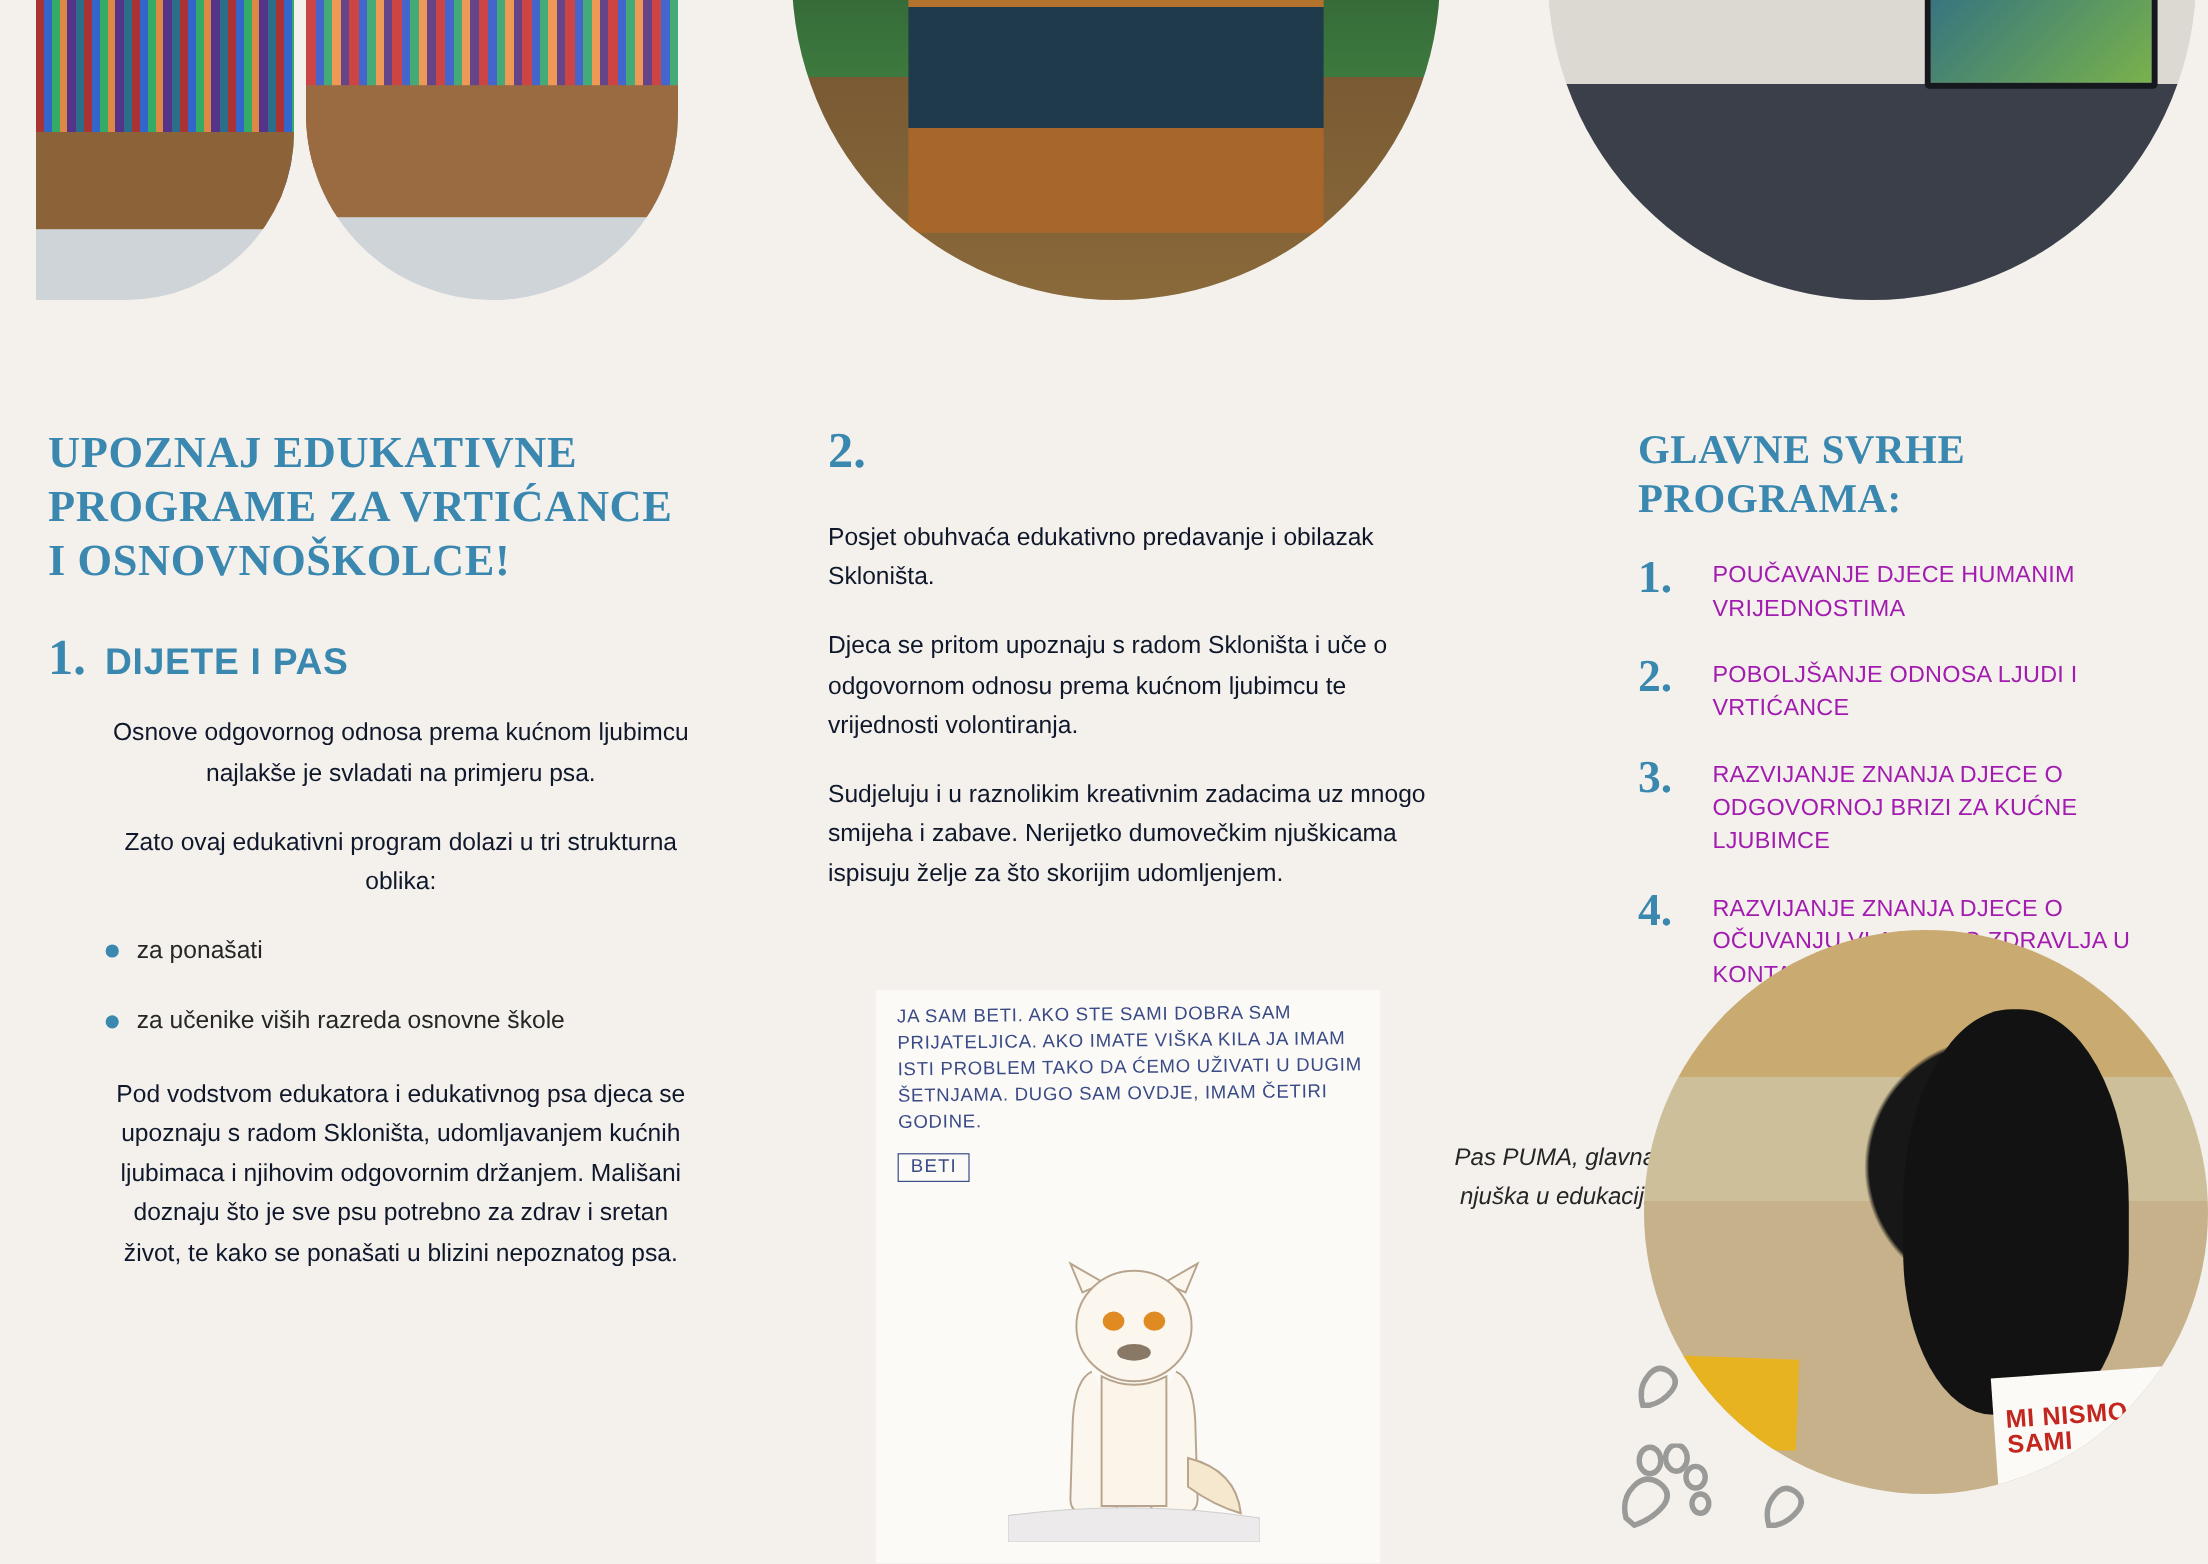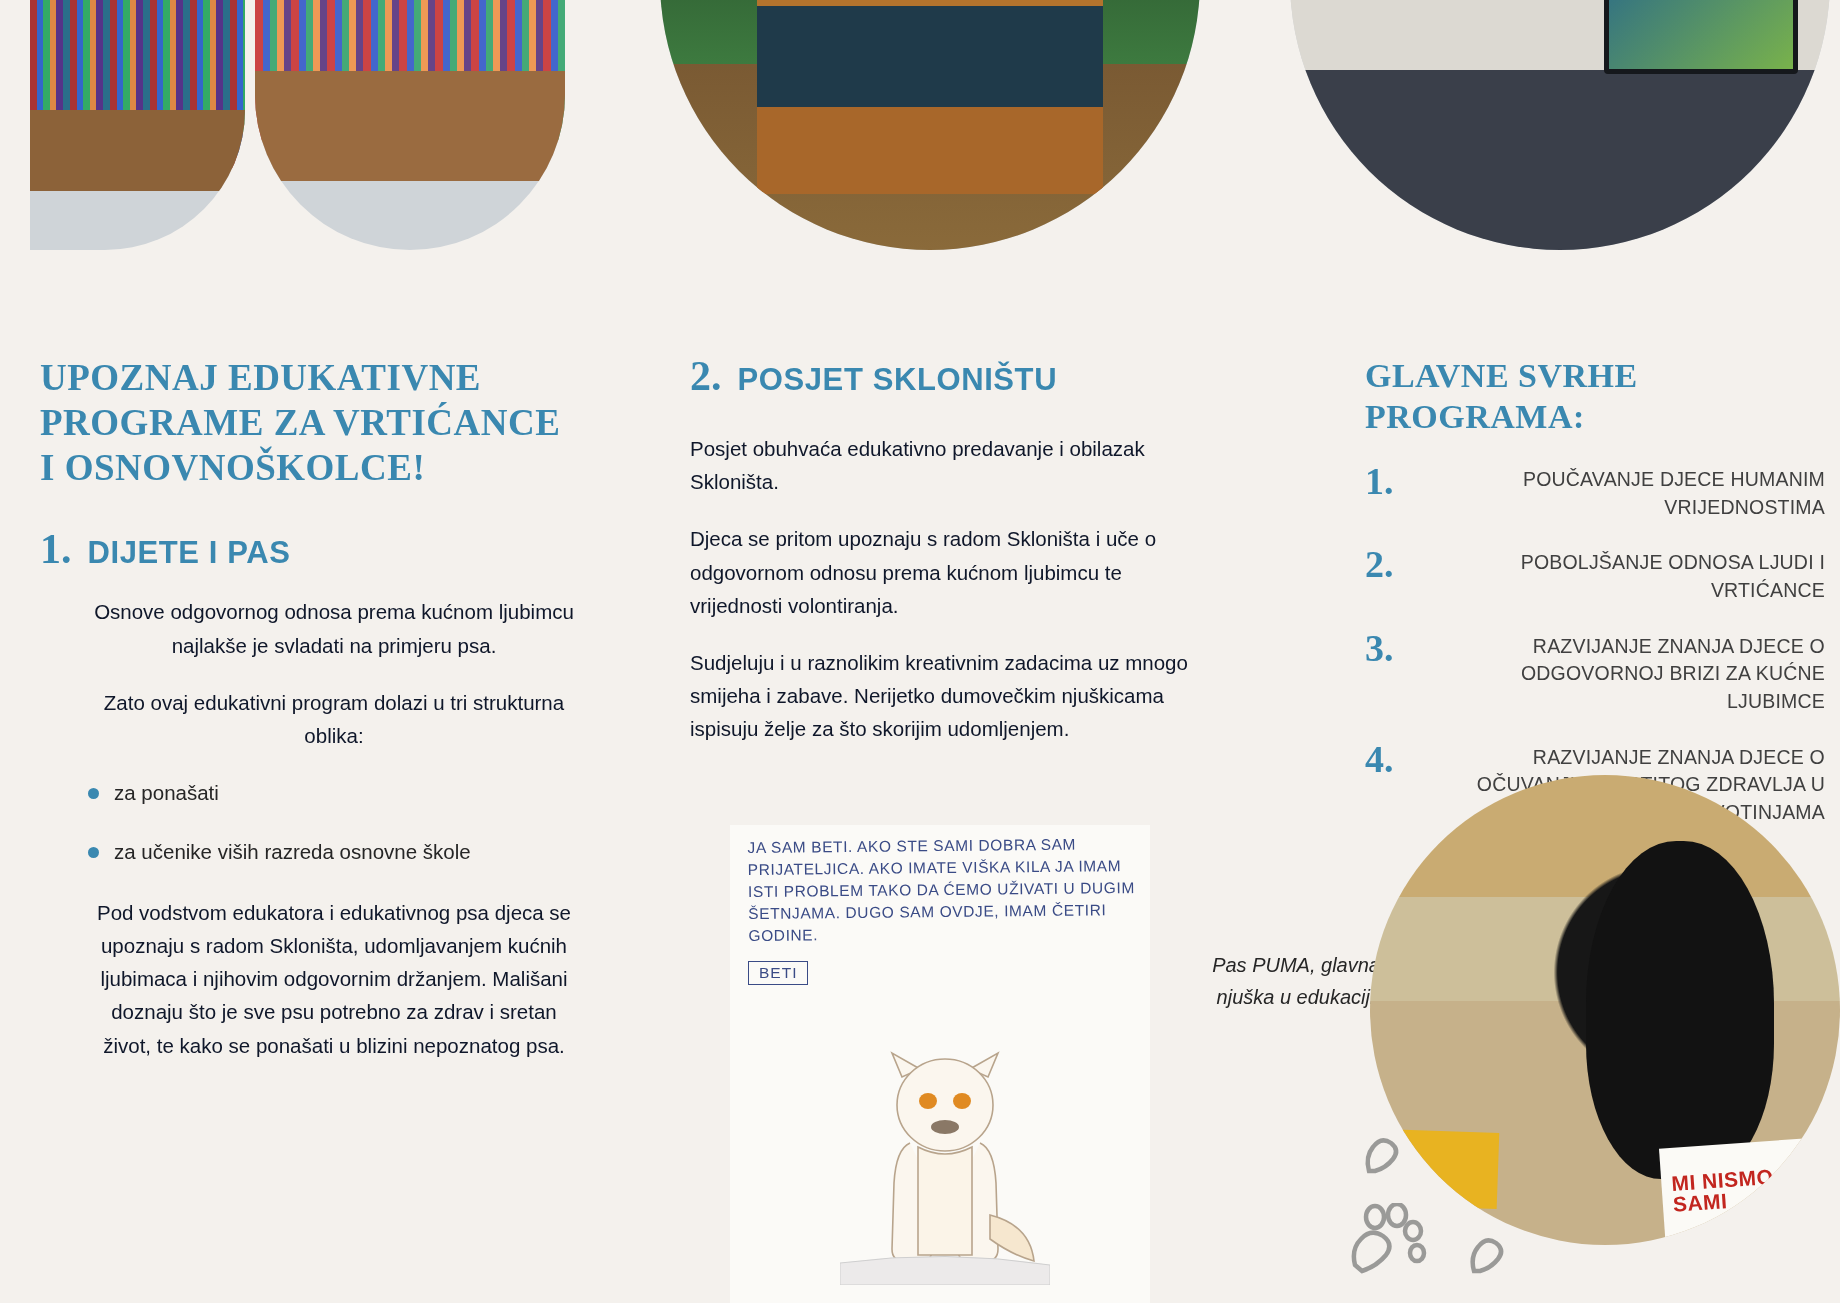--- a/index.html
+++ b/index.html
@@ -115,22 +115,22 @@
   }
 
   
   .purpose { display: flex; align-items: flex-start; gap: 14px; margin-top: 22px; }
   .purpose-num {
     font-family: "Liberation Serif", serif;
     font-weight: 700; font-size: 38px; color: #3a88b0;
     line-height: 1; min-width: 48px; padding-top: 2px;
   }
   .purpose-txt {
-    font-size: 19.5px; color: #404040; line-height: 1.42;
-    letter-spacing: 0.2px; padding-top: 6px; text-align: right;
+    font-size: 19.5px; color: #a21caf; line-height: 1.42;
+    letter-spacing: 0.2px; padding-top: 6px;
   }
 
   
   .drawing {
     position: absolute; left: 730px; top: 825px;
     width: 420px; height: 478px;
     background: #fbfaf7;
     overflow: hidden;
   }
   .note {
@@ -222,21 +222,20 @@
       <li>za ponašati</li>
       <li>za učenike viših razreda osnovne škole</li>
     </ul>
 
     <p class="body-txt indent" style="margin-top:6px">Pod vodstvom edukatora i edukativnog psa djeca se upoznaju s radom Skloništa, udomljavanjem kućnih ljubimaca i njihovim odgovornim držanjem. Mališani doznaju što je sve psu potrebno za zdrav i sretan život, te kako se ponašati u blizini nepoznatog psa.</p>
   </div>
 
   <div class="col col2">
     <div class="sec-head">
       <span class="sec-num">2.</span>
-      <span class="sec-title">POSJET SKLONIŠTU</span>
     </div>
     <p class="body-txt" style="margin-top:34px">Posjet obuhvaća edukativno predavanje i obilazak Skloništa.</p>
     <p class="body-txt">Djeca se pritom upoznaju s radom Skloništa i uče o odgovornom odnosu prema kućnom ljubimcu te vrijednosti volontiranja.</p>
     <p class="body-txt">Sudjeluju i u raznolikim kreativnim zadacima uz mnogo smijeha i zabave. Nerijetko dumovečkim njuškicama ispisuju želje za što skorijim udomljenjem.</p>
   </div>
 
   <div class="drawing">
     <div class="note">JA SAM BETI. AKO STE SAMI DOBRA SAM PRIJATELJICA. AKO IMATE VIŠKA KILA JA IMAM ISTI PROBLEM TAKO DA ĆEMO UŽIVATI U DUGIM ŠETNJAMA. DUGO SAM OVDJE, IMAM ČETIRI GODINE.</div>
     <div class="note-sign">BETI</div>
     <svg class="dog-draw" viewBox="0 0 210 250">

